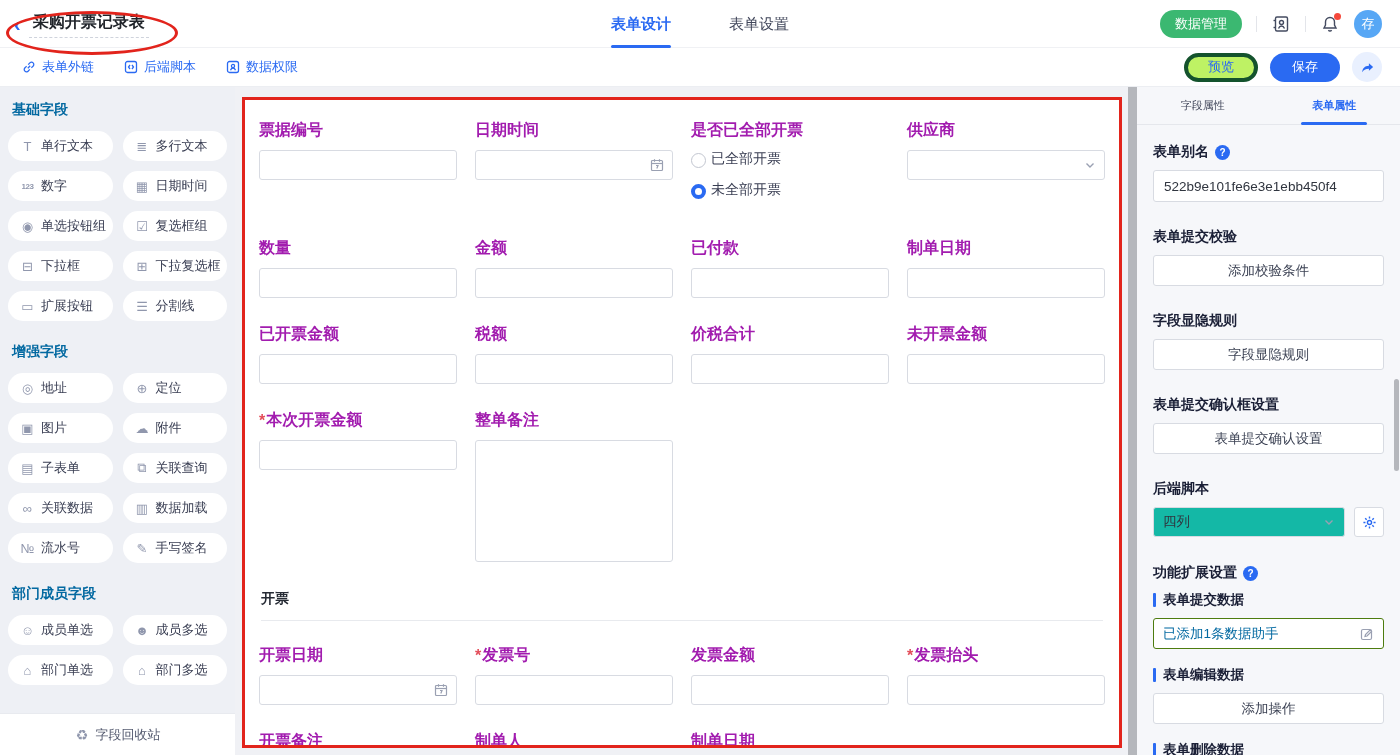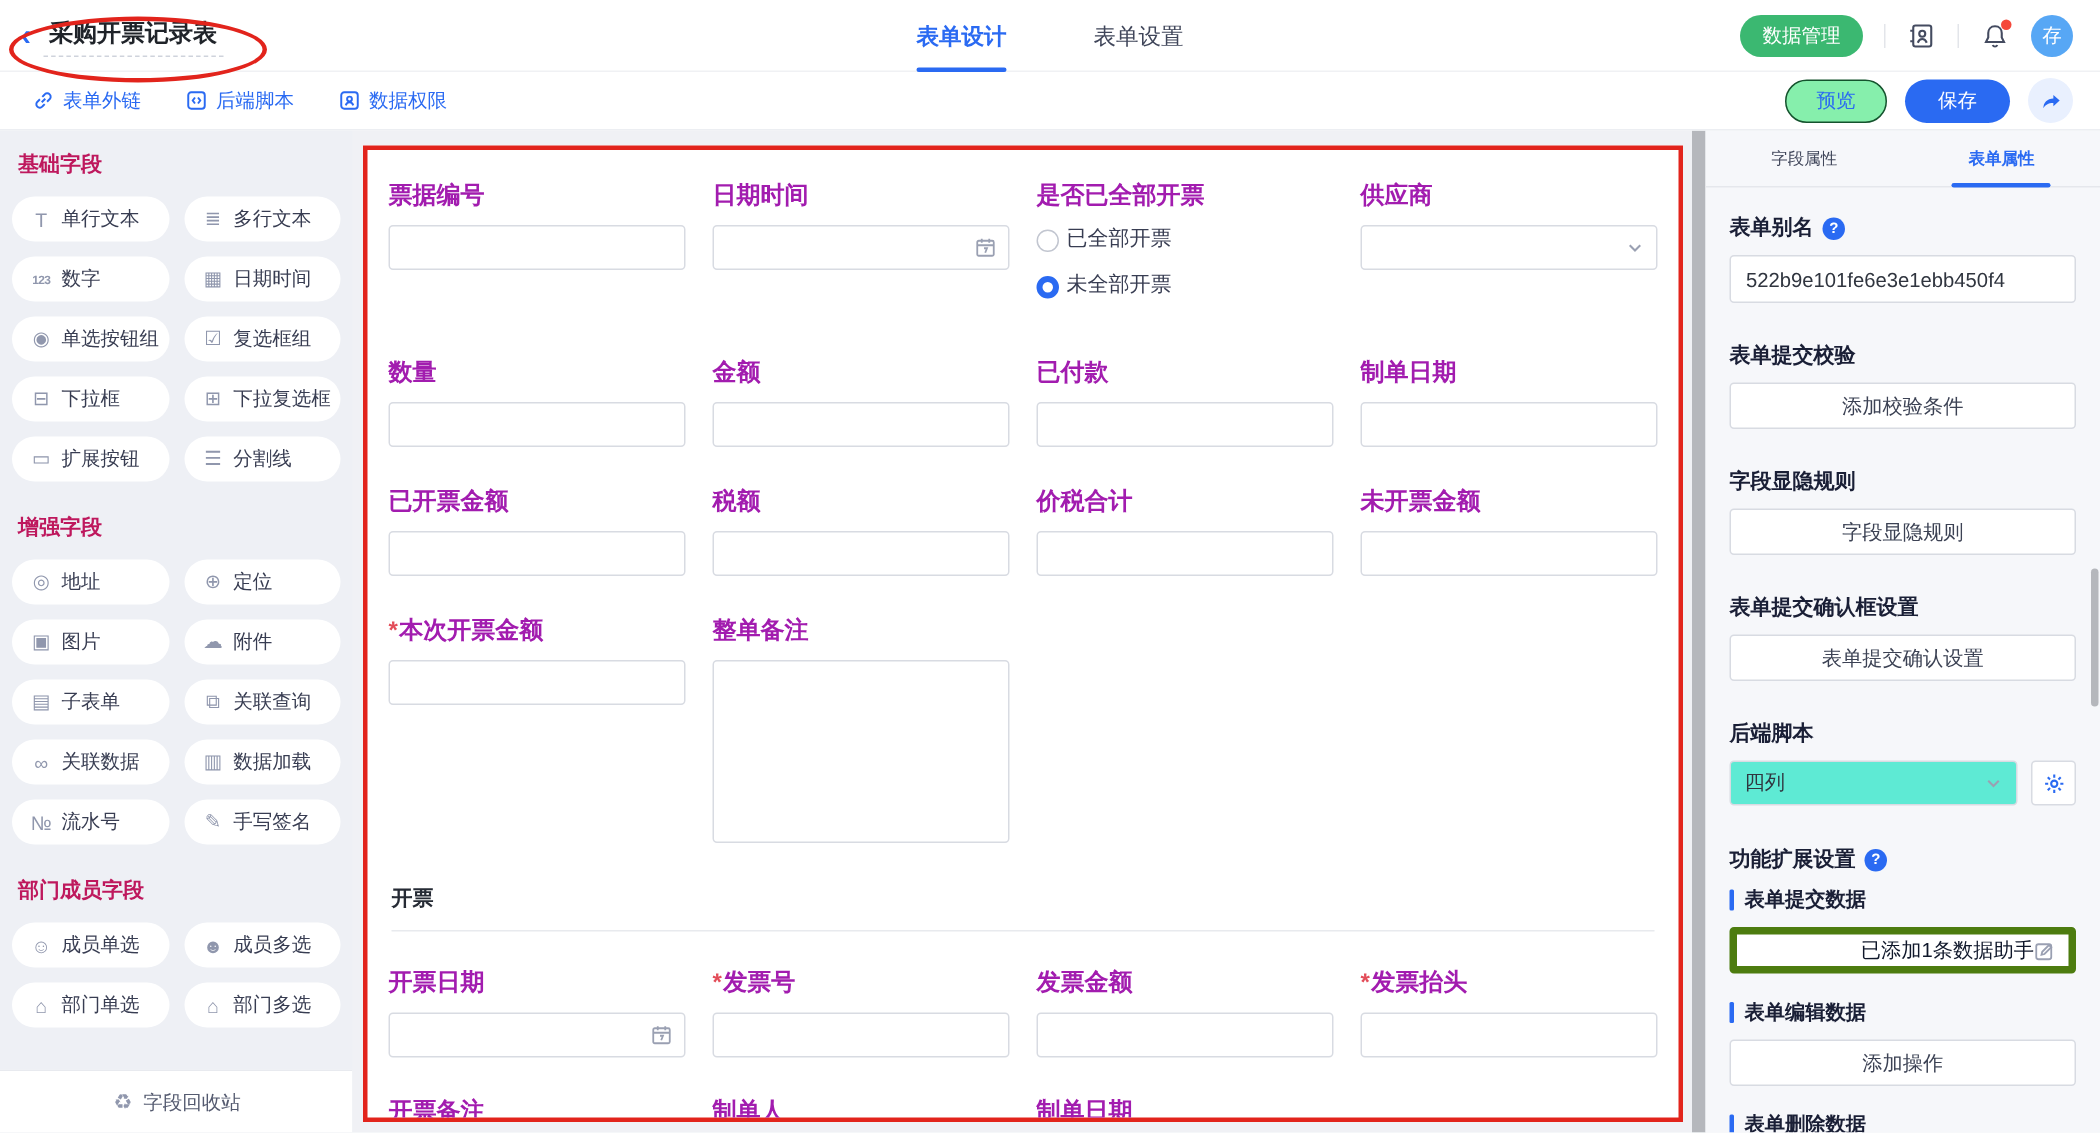--- a/index.html
+++ b/index.html
@@ -21,27 +21,27 @@
   .vdiv { width:1px; height:16px; background:#e3e5ea; }
   .hicon { width:20px; height:20px; color:#444b60; position:relative; cursor:pointer; display:flex; align-items:center; justify-content:center; }
   .bell-dot { position:absolute; top:-1px; right:-1px; width:7px; height:7px; border-radius:50%; background:#f5483b; }
   .avatar { width:28px; height:28px; border-radius:50%; background:#57a7f5; color:#fff; font-size:13px; display:flex; align-items:center; justify-content:center; cursor:pointer; }
 
   
   .toolbar { position:absolute; top:48px; left:0; width:1400px; height:39px; background:#fff; border-bottom:1px solid #eceef2; display:flex; align-items:center; z-index:29; }
   .tb-links { display:flex; gap:30px; padding-left:22px; }
   .tb-link { display:flex; align-items:center; gap:6px; color:#2a6af2; font-size:13px; cursor:pointer; }
   .tb-right { margin-left:auto; display:flex; align-items:center; gap:12px; padding-right:18px; }
-  .btn-preview { background:#86efac; border:1px solid #14532d; color:#2a6af2; font-size:13px; border-radius:15px; height:29px; padding:0 20px; cursor:pointer; }
+  .btn-preview { background:#bef264; border:4px solid #14532d; color:#2a6af2; font-size:13px; border-radius:15px; height:29px; padding:0 20px; cursor:pointer; }
   .btn-save { background:#2a6af2; border:none; color:#fff; font-size:13px; border-radius:15px; height:29px; padding:0 22px; cursor:pointer; }
   .btn-share { width:30px; height:30px; border-radius:50%; background:#e9f0fe; border:none; display:flex; align-items:center; justify-content:center; cursor:pointer; }
 
   
   .sidebar { position:absolute; top:87px; left:0; width:235px; bottom:0; background:#eef0f5; padding:14px 8px 0; overflow:hidden; }
-  .sec-title { font-size:14px; font-weight:700; color:#be185d; margin:0 0 12px 4px; }
+  .sec-title { font-size:14px; font-weight:700; color:#0369a1; margin:0 0 12px 4px; }
   .pill-grid { display:grid; grid-template-columns:1fr 1fr; gap:10px; margin-bottom:22px; }
   .pill { background:#fff; border-radius:16px; height:30px; display:flex; align-items:center; gap:6px; padding:0 4px 0 12px; font-size:13px; color:#383d52; cursor:pointer; white-space:nowrap; }
   .picon { color:#9097ad; font-size:13px; width:15px; text-align:center; flex:none; }
   .picon.small { font-size:8px; font-weight:700; letter-spacing:-0.5px; }
   .recycle { position:absolute; left:0; bottom:0; width:235px; height:42px; background:#fff; border-top:1px solid #e8eaef; display:flex; align-items:center; justify-content:center; gap:6px; font-size:13px; color:#555b70; cursor:pointer; }
   .recycle .picon{ font-size:14px; }
 
   
   .work { position:absolute; top:87px; left:235px; right:263px; bottom:0; background:#f0f1f5; }
   .work-scrollbar { position:absolute; right:0; top:0; bottom:0; width:9px; background:#b5b7bc; }
@@ -67,25 +67,25 @@
   .ptabs { display:flex; height:38px; border-bottom:1px solid #e5e7ec; }
   .ptab { flex:1; display:flex; align-items:center; justify-content:center; font-size:11px; color:#40465a; cursor:pointer; position:relative; }
   .ptab.active { color:#2a6af2; font-weight:600; }
   .ptab.active::after { content:""; position:absolute; bottom:-1px; left:50%; transform:translateX(-50%); width:66px; height:3px; background:#2a6af2; border-radius:2px; }
   .pbody { padding:18px 16px 0; }
   .plabel { font-size:14px; font-weight:700; color:#1a1f36; margin-bottom:9px; display:flex; align-items:center; gap:6px; }
   .helpq { width:15px; height:15px; border-radius:50%; background:#2a6af2; color:#fff; font-size:10px; font-weight:700; display:flex; align-items:center; justify-content:center; cursor:pointer; }
   .pinput { width:100%; height:32px; border:1px solid #d8dbe2; border-radius:3px; background:#fff; font-size:13.5px; color:#30353f; padding:0 10px; margin-bottom:26px; font-family:inherit; }
   .pbtn { width:100%; height:31px; border:1px solid #d8dbe2; border-radius:3px; background:#fff; font-size:13.5px; color:#3c4254; cursor:pointer; margin-bottom:26px; font-family:inherit; }
   .layout-row { display:flex; gap:9px; margin-bottom:27px; }
-  .pselect { flex:1; height:30px; border:1px solid #d8dbe2; border-radius:3px; background:#5eead4; display:flex; align-items:center; justify-content:space-between; padding:0 9px; font-size:13.5px; color:#30353f; cursor:pointer; }
+  .pselect { flex:1; height:30px; border:1px solid #d8dbe2; border-radius:3px; background:#14b8a6; display:flex; align-items:center; justify-content:space-between; padding:0 9px; font-size:13.5px; color:#30353f; cursor:pointer; }
   .gear-btn { width:30px; height:30px; border:1px solid #d8dbe2; border-radius:3px; background:#fff; color:#2a6af2; display:flex; align-items:center; justify-content:center; cursor:pointer; }
   .ext-title { display:flex; align-items:center; gap:7px; font-size:13.5px; font-weight:700; color:#1a1f36; margin-bottom:9px; }
   .ext-title::before { content:""; width:3px; height:14px; background:#2a6af2; border-radius:1px; }
-  .ext-box { height:31px; border:5px solid #4d7c0f; border-radius:3px; background:#fff; display:flex; align-items:center; justify-content:flex-end; padding:0 9px; font-size:13.5px; color:#0f172a; margin-bottom:17px; cursor:pointer; }
+  .ext-box { height:31px; border:1px solid #4d7c0f; border-radius:3px; background:#fff; display:flex; align-items:center; justify-content:space-between; padding:0 9px; font-size:13.5px; color:#0369a1; margin-bottom:17px; cursor:pointer; }
   .ext-btn { margin-bottom:17px; }
   svg { display:block; }
 </style>
 </head>
 <body>
 
 <div class="header">
   <div class="hdr-left">
     <span class="back">‹</span>
     <span class="ftitle">采购开票记录表</span>

